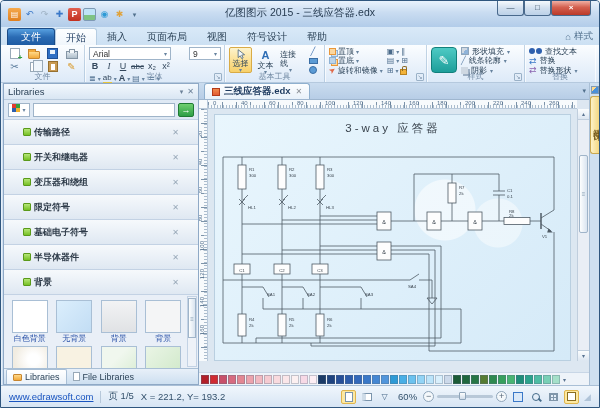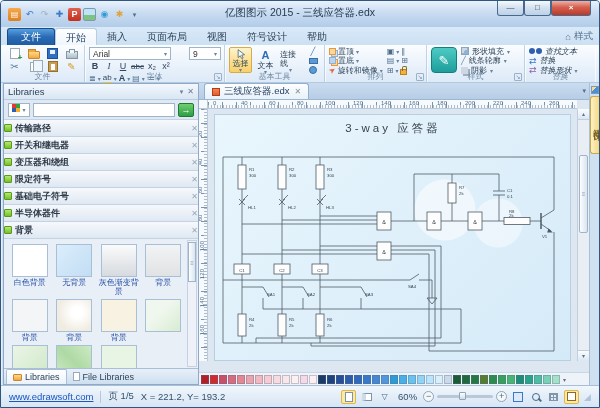--- a/index.html
+++ b/index.html
@@ -92,21 +92,21 @@
 .main{position:absolute;top:82px;left:0;right:0;height:302px;}
 .sidebar{position:absolute;left:2px;top:0;width:196px;height:100%;background:#e7eef7;border:1px solid #8fa9c6;display:flex;flex-direction:column;}
 .sb-head{height:16px;background:linear-gradient(#f3f8fd,#d9e6f3);border-bottom:1px solid #b9cbdd;display:flex;align-items:center;padding:0 4px;font-size:9.5px;color:#2c4358;gap:4px;}
 .sb-head .sp{margin-left:auto;font-size:7px;color:#6d8299;}
 .sb-head .xx{font-size:8px;color:#6d8299;}
 .sb-search{height:20px;display:flex;align-items:center;gap:3px;padding:0 4px;background:#dfe9f4;border-bottom:1px solid #c3d2e4;}
 .logo-btn{width:22px;height:14px;background:#fff;border:1px solid #9fb4c9;display:flex;align-items:center;justify-content:center;gap:2px;}
 .quad{width:4px;height:4px;background:#e23b2e;box-shadow:4px 0 0 #35a03c,0 4px 0 #2d5fae,4px 4px 0 #f0b02e;margin:-4px 4px 4px 0;}
 .sb-input{flex:1;height:14px;background:#fff;border:1px solid #9fb4c9;font-size:9px;padding:0 2px;}
 .go-btn{width:16px;height:14px;background:linear-gradient(#6fcf6f,#2e9e46);border:1px solid #1f7a33;color:#fff;font-size:9px;line-height:12px;text-align:center;border-radius:2px;}
-.lg-row{height:17px;display:flex;align-items:center;gap:3px;padding:0 0;background:linear-gradient(#f6f9fc,#dfe8f2);border-bottom:1px solid #c3d2e4;font-size:9px;font-weight:bold;color:#2e3b49;flex:none;}
+.lg-row{height:25px;display:flex;align-items:center;gap:3px;padding:0 19px;background:linear-gradient(#f6f9fc,#dfe8f2);border-bottom:1px solid #c3d2e4;font-size:9px;font-weight:bold;color:#2e3b49;flex:none;}
 .lg-ico{width:8px;height:8px;background:linear-gradient(#b6e678,#76c024);border:1px solid #5a9a1a;border-radius:1px;flex:none;}
 .lg-x{margin-left:auto;color:#98a8b8;font-size:8px;font-weight:normal;}
 .thumbs{flex:1;position:relative;background:#e9eff7;overflow:hidden;padding:5px 14px 0 5px;}
 .tgrid{display:grid;grid-template-columns:repeat(4,1fr);gap:3px 3px;}
 .tcell{display:flex;flex-direction:column;align-items:center;}
 .tbox{width:36px;height:33px;border:1px solid #a9bfd5;background:#fff;}
 .tlabel{font-size:8px;color:#2a52a8;text-align:center;line-height:9px;margin-top:1px;max-width:43px;min-height:9px;}
 .t-none{background:linear-gradient(135deg,#dbeefc,#c2ddf4);}
 .t-white{background:#fff;}
 .t-grad-blue{background:linear-gradient(180deg,#eaf4fd,#b8d6ef);}
@@ -121,21 +121,21 @@
 .t-green4{background:#e8f4e4;}
 .thumb-scroll{position:absolute;right:1px;top:1px;bottom:1px;width:10px;background:#eef2f8;border:1px solid #c3d2e4;}
 .thumb-thumb{position:absolute;top:1px;left:0px;right:0px;height:40px;background:linear-gradient(90deg,#fdfefe,#d9e4f0);border:1px solid #9fb4c9;font-size:6px;color:#8aa0b5;text-align:center;line-height:40px;}
 .sb-tabs{height:16px;display:flex;background:linear-gradient(#e8f0f9,#cddff0);border-top:1px solid #a9bfd5;padding-left:2px;align-items:flex-end;}
 .sbt{display:flex;align-items:center;gap:3px;padding:0 6px;font-size:9px;color:#2c4358;height:15px;}
 .sbt.active{background:linear-gradient(#fff,#eaf2fa);border:1px solid #a9bfd5;border-bottom:none;border-radius:2px 2px 0 0;}
 .ic-fold{width:9px;height:7px;background:linear-gradient(#ffd98a,#f2a93b);border:1px solid #c8862f;border-radius:1px;}
 .ic-page{width:7px;height:9px;background:#fff;border:1px solid #98a9b8;}
 
 .center{position:absolute;left:198px;top:0;width:390px;height:100%;background:#dde7f1;}
-.tabbar{position:absolute;top:0;left:0;right:0;height:17px;background:linear-gradient(#cadcef,#b7cde6);border-bottom:1px solid #9fb6cf;display:flex;align-items:flex-end;padding-left:5px;}
+.tabbar{position:absolute;top:0;left:0;right:0;height:17px;background:linear-gradient(#cadcef,#b7cde6);border-bottom:1px solid #9fb6cf;display:flex;align-items:flex-end;padding-left:5px;font-weight:bold;}
 .doctab{height:16px;display:flex;align-items:center;gap:4px;padding:0 7px;background:linear-gradient(#fdfeff,#e8f1fa);border:1px solid #8fb0cf;border-bottom:none;border-radius:3px 3px 0 0;font-size:9.5px;color:#1d3a5f;}
 .doc-ico{width:8px;height:8px;background:linear-gradient(#f08a4b,#e25b33);border:1px solid #b33a1a;}
 .doc-x{color:#8a8f96;font-size:8px;margin-left:1px;}
 .tab-arrow{margin-left:auto;margin-right:3px;font-size:7px;color:#51708d;align-self:center;}
 .corner{position:absolute;top:17px;left:0;width:9px;height:9px;background:#f7fafc;border-right:1px solid #b9c9da;border-bottom:1px solid #b9c9da;}
 .hruler{position:absolute;top:17px;left:9px;right:12px;height:9px;background:#f7fafc;border-bottom:1px solid #b9c9da;overflow:hidden;background-image:repeating-linear-gradient(90deg,#aabccd 0 1px,transparent 1px 3px),repeating-linear-gradient(90deg,#7d94aa 0 1px,transparent 1px 14px);background-size:100% 3px,100% 6px;background-position:left bottom,left bottom;background-repeat:no-repeat;}
 .hlabel{position:absolute;top:0;font-size:6px;color:#55718e;line-height:6px;}
 .vruler{position:absolute;top:26px;left:0;width:9px;height:252px;background:#f7fafc;border-right:1px solid #b9c9da;overflow:hidden;background-image:repeating-linear-gradient(180deg,#aabccd 0 1px,transparent 1px 3px),repeating-linear-gradient(180deg,#7d94aa 0 1px,transparent 1px 14px);background-size:3px 100%,6px 100%;background-position:right top;background-repeat:no-repeat;}
 .vlabel{position:absolute;left:-2px;font-size:6px;color:#55718e;transform:rotate(-90deg);line-height:6px;}
 .viewport{position:absolute;top:26px;left:9px;width:369px;height:252px;background:#dce7f1;overflow:hidden;}
@@ -354,21 +354,20 @@
               <span class="carm">▾</span>
               <span class="mini">⊞</span>
             </div>
           <div class="arow">
               <span class="mini">⊞</span>
               <span class="carm">▾</span>
               <span class="ic-lock"></span>
             </div>
         </div>
       </div>
-      <div class="glabel">排列</div>
       <div class="launcher">↘</div>
     </div>
 
     <div class="rgroup" style="width:98px;">
       <div class="styleflex">
         <div class="stylebig">
             <span>✎</span>
           </div>
         <div class="arrcol">
           <div class="srow">
@@ -385,21 +384,21 @@
               <span class="ic-shadow"></span>
               <span>阴影</span>
               <span class="carm">▾</span>
             </div>
         </div>
       </div>
       <div class="glabel">样式</div>
       <div class="launcher">↘</div>
     </div>
 
-    <div class="rgroup" style="width:70px;border-right:none;font-style:italic;">
+    <div class="rgroup" style="width:70px;border-right:none;">
       <div class="arrcol">
         <div class="srow">
             <span class="ic-bino"></span>
             <span>查找文本</span>
           </div>
         <div class="srow">
             <span class="swapb">⇄</span>
             <span>替换</span>
           </div>
         <div class="srow">
@@ -467,24 +466,20 @@
         </div>
       <div class="thumbs">
         <div class="tgrid">
             <div class="tcell">
               <div class="tbox t-white"></div>
               <div class="tlabel">白色背景</div>
             </div>
             <div class="tcell">
               <div class="tbox t-none"></div>
               <div class="tlabel">无背景</div>
-            </div>
-            <div class="tcell">
-              <div class="tbox t-grad-gray"></div>
-              <div class="tlabel">灰色渐变背景</div>
             </div>
             <div class="tcell">
               <div class="tbox t-gray1"></div>
               <div class="tlabel">背景</div>
             </div>
             <div class="tcell">
               <div class="tbox t-gray2"></div>
               <div class="tlabel">背景</div>
             </div>
             <div class="tcell">

